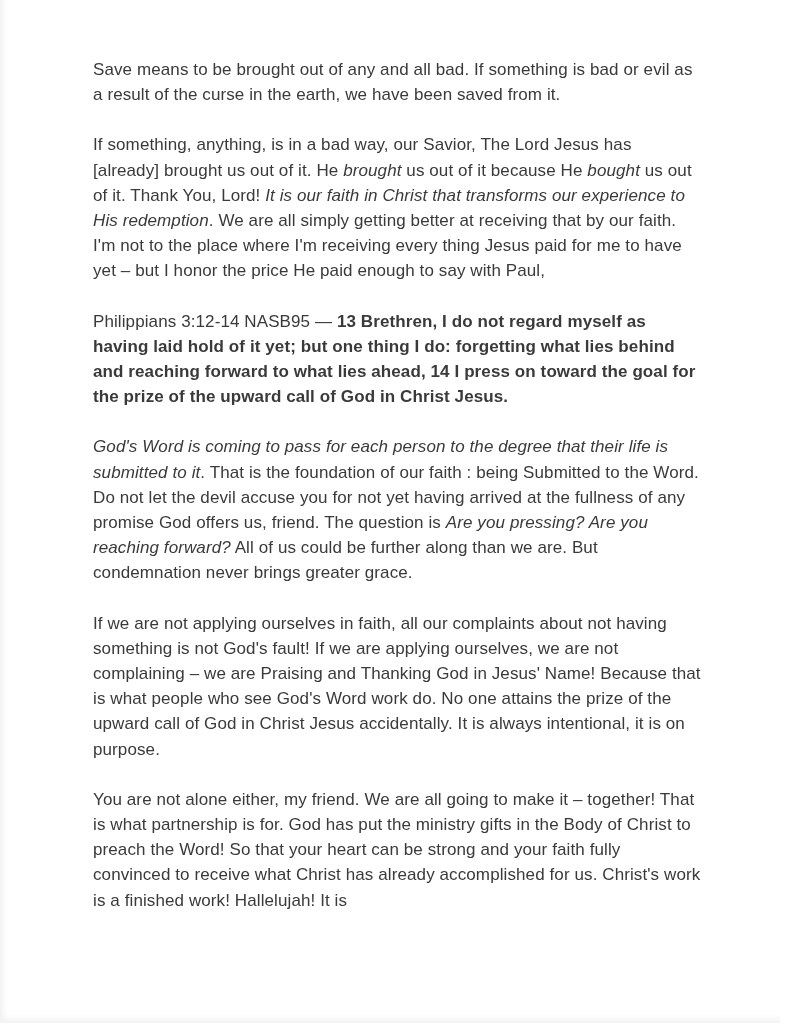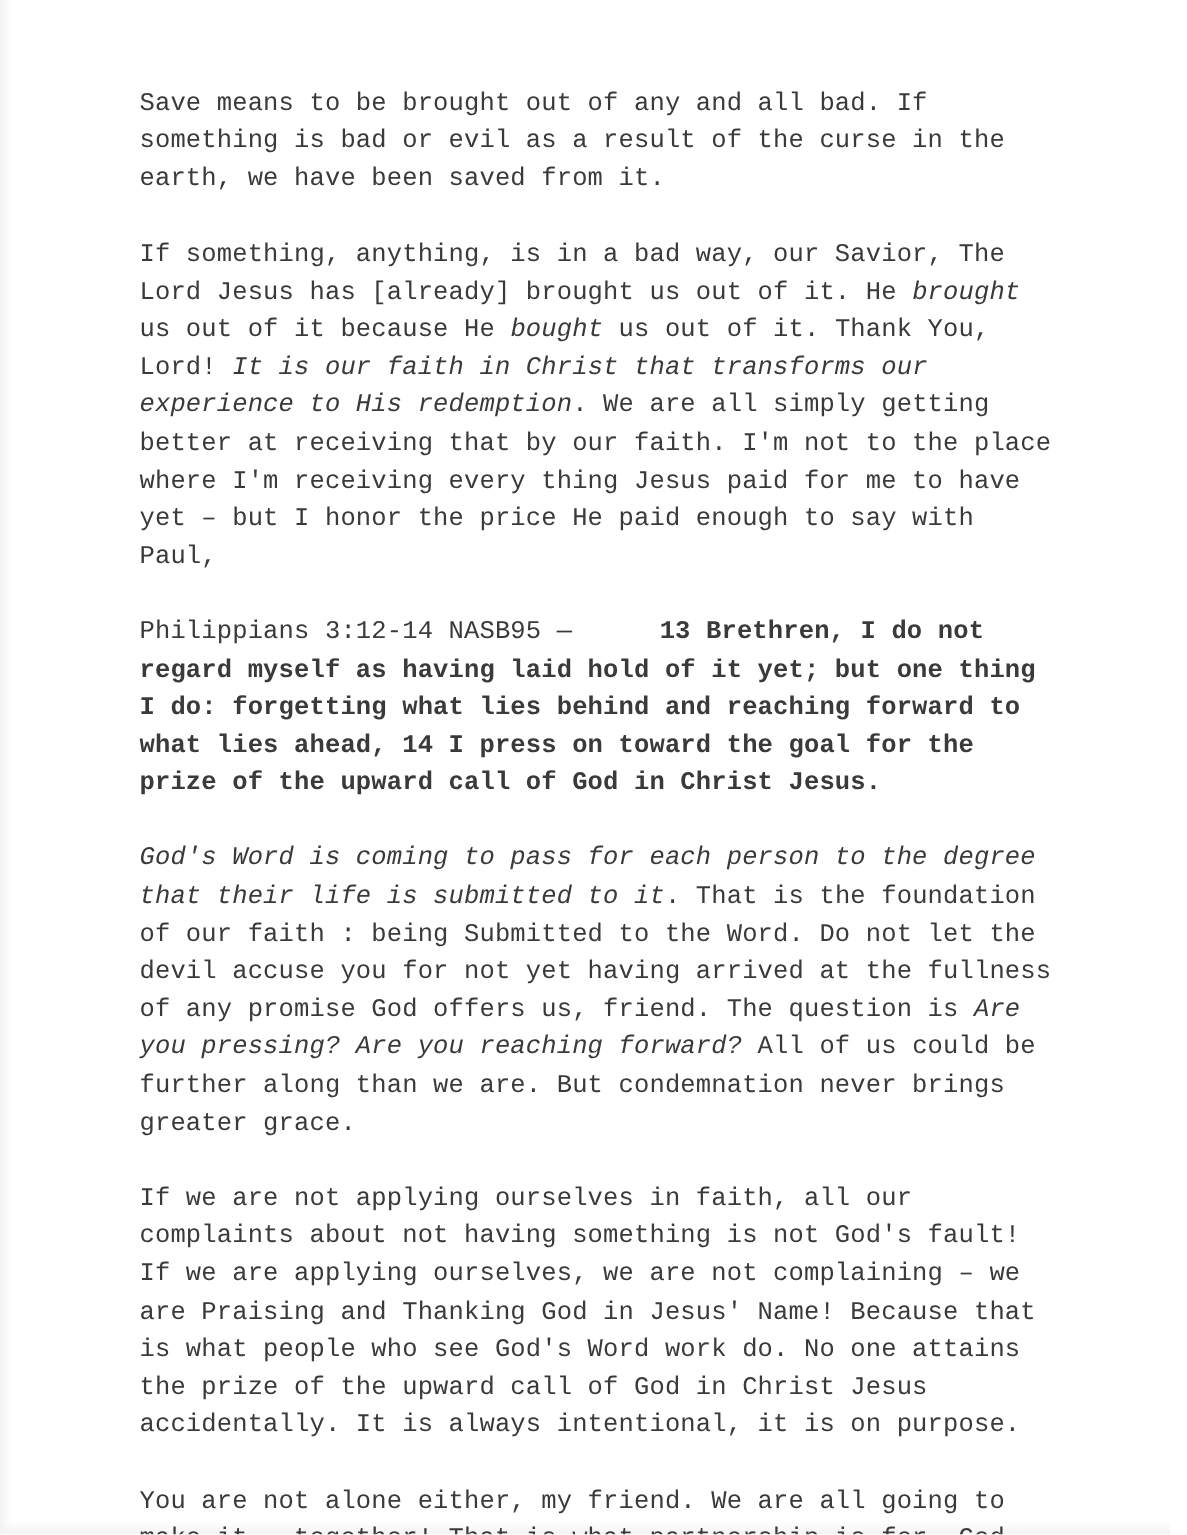--- a/index.html
+++ b/index.html
@@ -7,21 +7,21 @@
     padding: 0;
     background: #ffffff;
   }
   .page {
     position: relative;
     width: 780px;
     height: 1023px;
     background: #ffffff;
     overflow: hidden;
     box-sizing: border-box;
-    font-family: Liberation Mono, monospace;
+    font-family: Liberation Sans, sans-serif;
   }
   .page-edge-left {
     position: absolute;
     left: 0; top: 0; bottom: 0;
     width: 7px;
     background: linear-gradient(to right, #f2f2f2, rgba(255,255,255,0));
     pointer-events: none;
   }
   .page-edge-bottom {
     position: absolute;
@@ -37,21 +37,21 @@
     width: 608px;
   }
   .para {
     margin: 0 0 25px 0;
     font-size: 17px;
     line-height: 25.2px;
     color: #3a3a3a;
     letter-spacing: 0.1px;
   }
   .i { font-style: italic; }
-  .b { font-weight: bold; margin-left: 48px; }
+  .b { font-weight: bold; }
 </style>
 </head>
 <body>
 
 <div class="page">
   <div class="page-edge-left"></div>
   <div class="page-edge-bottom"></div>
 
   <div class="content">
 

